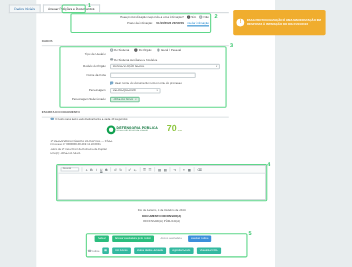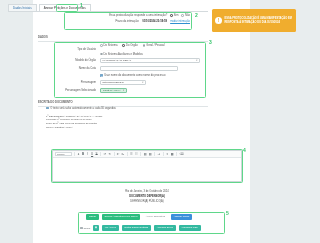--- a/index.html
+++ b/index.html
@@ -366,20 +366,33 @@
 
   <div class="seclabel" style="left:38px; top:101px;">ESCRITA DO DOCUMENTO</div>
   <div class="secrule" style="left:38px; top:106px; width:170px;"></div>
 
   <div class="docsec">
     <div class="docchk">
       <span class="chk"></span>
       <span>O texto será salvo automaticamente a cada 30 segundos</span>
     </div>
 
+    <div class="logos">
+      <div class="logo-dp">
+        <span class="logo-mark"></span>
+        <span class="logo-txt">
+          <span class="logo-t1" style="display:block;">DEFENSORIA PÚBLICA</span>
+          <span class="logo-t2" style="display:block;">DO ESTADO DO RIO DE JANEIRO</span>
+        </span>
+      </div>
+      <div class="logo-70">
+        <span class="num">70</span>
+        <span class="sub">anos</span>
+      </div>
+    </div>
 
     <div class="docmeta">
       <div>1ª DEFENSORIA PÚBLICA DA CAPITAL — CÍVEL</div>
       <div>Processo nº 0000000-00.2024.8.19.0001</div>
       <div>Juízo da 5ª Vara Cível da Comarca da Capital</div>
       <div>Réu(é): JOSÉ DA SILVA</div>
     </div>
   </div>
 
   <div class="editor">

